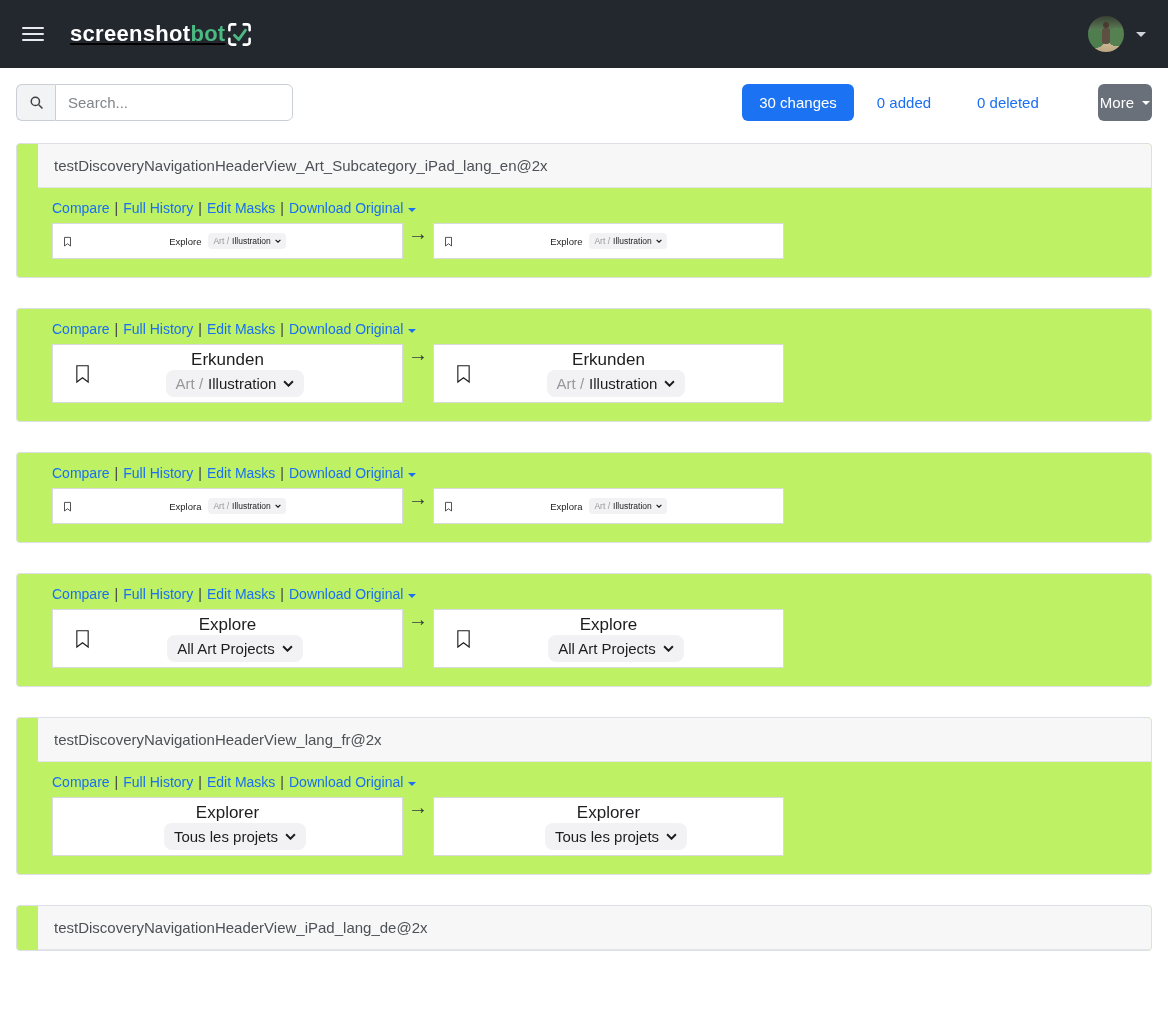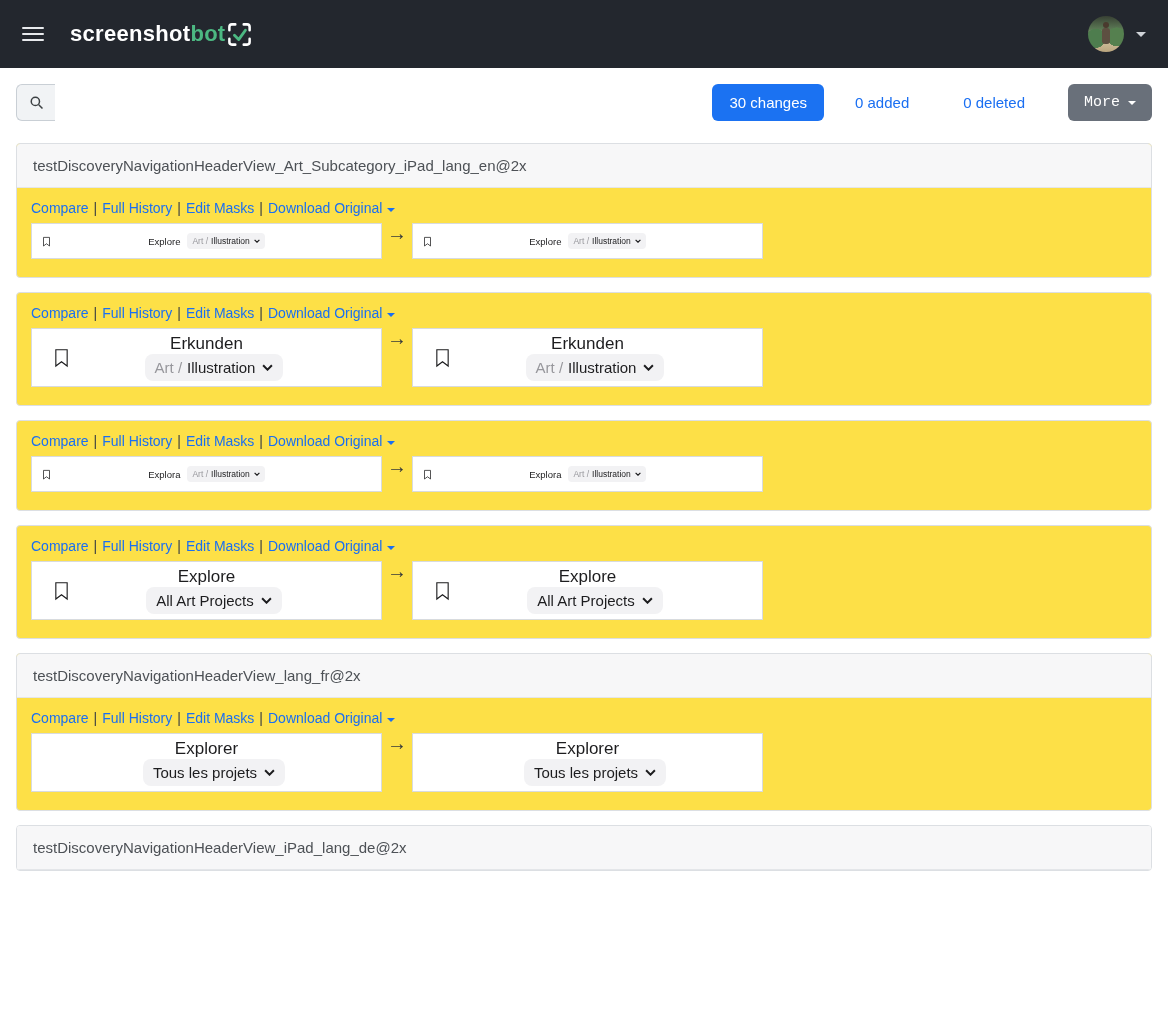--- a/index.html
+++ b/index.html
@@ -5,21 +5,21 @@
   * { box-sizing: border-box; margin: 0; padding: 0; }
   html,body { width:1168px; height:1009px; overflow:hidden; background:#fff;
               font-family:"Liberation Sans", sans-serif; }
 
   
   .navbar { height:68px; background:var(--navbar_bg,#23272e); display:flex;
             align-items:center; padding:0 22px; }
   .hamburger { width:22px; display:flex; flex-direction:column; gap:4px; cursor:pointer;
                margin-right:26px; }
   .hamburger i { display:block; height:2px; background:#e8eaed; border-radius:1px; }
-  .brand { display:flex; align-items:center; gap:0; cursor:pointer; }
+  .brand { display:flex; align-items:center; gap:0; cursor:pointer;text-decoration:underline; }
   .brand-text { font-size:22px; font-weight:700; letter-spacing:.3px; color:#fff; }
   .brand-text .bot { color:var(--brand_green,#4cb882); }
   .brand-logo { width:27px; height:27px; }
   .nav-right { margin-left:auto; display:flex; align-items:center; gap:12px; }
   .avatar { width:36px; height:36px; border-radius:50%; position:relative; overflow:hidden;
             background:
               radial-gradient(circle at 22% 62%, #4e7d4e 0 26%, transparent 27%),
               radial-gradient(circle at 80% 58%, #55804f 0 26%, transparent 27%),
               linear-gradient(180deg,#384034 0%,#5c7a55 38%,#a8b285 58%,#cdbd9a 72%,#baa57e 100%);
             cursor:pointer; }
@@ -32,34 +32,34 @@
 
   
   .toolbar { display:flex; align-items:center; padding:16px 16px 22px 16px; }
   .search-group { display:flex; width:277px; height:37px; }
   .search-addon { width:39px; background:#f1f3f5; border:1px solid #c9cfd5; border-right:0;
             border-radius:6px 0 0 6px; display:flex; align-items:center; justify-content:center; }
   .search-addon svg { width:15px; height:15px; stroke:#3c4043; fill:none; stroke-width:2; }
   .search-input { flex:1; border:1px solid #c9cfd5; border-radius:0 6px 6px 0; padding:0 12px;
             font-size:15px; color:#202124; font-family:"Liberation Sans",sans-serif; outline:none; }
   .search-input::placeholder { color:#80868b; }
-  .toolbar-right { margin-left:auto; display:flex; align-items:center;gap:8px; }
+  .toolbar-right { margin-left:auto; display:flex; align-items:center; }
   .btn { border:none; border-radius:6px; font-size:15px; cursor:pointer; height:37px;
          font-family:"Liberation Sans",sans-serif; }
   .btn-primary { background:var(--primary_blue,#1b72f2); color:#fff; padding:0 17px; }
   .link-count { color:var(--link_blue,#1a6ff2); text-decoration:none; font-size:15px; margin:0 23px; }
-  .btn-more { background:var(--more_gray,#69707a); color:#fff; padding:0 16px; display:flex;
-            align-items:center; gap:8px; margin-left:12px;font-family:Liberation Mono, monospace; }
+  .btn-more { background:var(--more_gray,#69707a); color:#fff; padding:0 2px; display:flex;
+            align-items:center; gap:8px; margin-left:36px; }
   .caret { width:0; height:0; border-left:4px solid transparent; border-right:4px solid transparent;
             border-top:4px solid currentColor; display:inline-block; }
 
   
   .cards { padding:0 16px; }
-  .card { border:1px solid #dcdfe3; border-radius:4px; margin-bottom:14px; background:#fde047;
-          overflow:hidden; }
+  .card { border:1px solid #dcdfe3; border-radius:4px; margin-bottom:30px; background:#bef264;
+          overflow:hidden;padding-left:21px; }
   .card-header { background:#f7f7f8; border-bottom:1px solid #e4e6e9; padding:13px 16px;
           font-size:15px; color:#4d5156; }
   .card-body { padding:12px 14px 18px 14px; }
   .card-links { font-size:14px; margin-bottom:7px; color:#202124; }
   .card-links a { color:var(--link_blue,#1a6ff2); text-decoration:none; }
   .card-links .sep { margin:0 5px; color:#3c4043; }
   .card-links .caret { margin-left:5px; color:var(--link_blue,#1a6ff2); position:relative; top:-1px; }
 
   .shots { display:flex; align-items:flex-start; }
   .arrow { font-size:20px; color:#33373b; margin:0 5px; line-height:1; }
@@ -118,20 +118,21 @@
 </header>
 
 <div class="toolbar">
   <div class="search-group">
     <span class="search-addon">
       <svg viewBox="0 0 20 20">
           <circle cx="8.5" cy="8.5" r="5.5"></circle>
           <line x1="13" y1="13" x2="18" y2="18"></line>
         </svg>
     </span>
+    <input class="search-input" type="text" placeholder="Search..." style="">
   </div>
   <div class="toolbar-right">
     <button class="btn btn-primary">30 changes</button>
     <a href="#" class="link-count">0 added</a>
     <a href="#" class="link-count">0 deleted</a>
     <button class="btn btn-more">
         <span>More</span>
         <i class="caret"></i>
       </button>
   </div>

